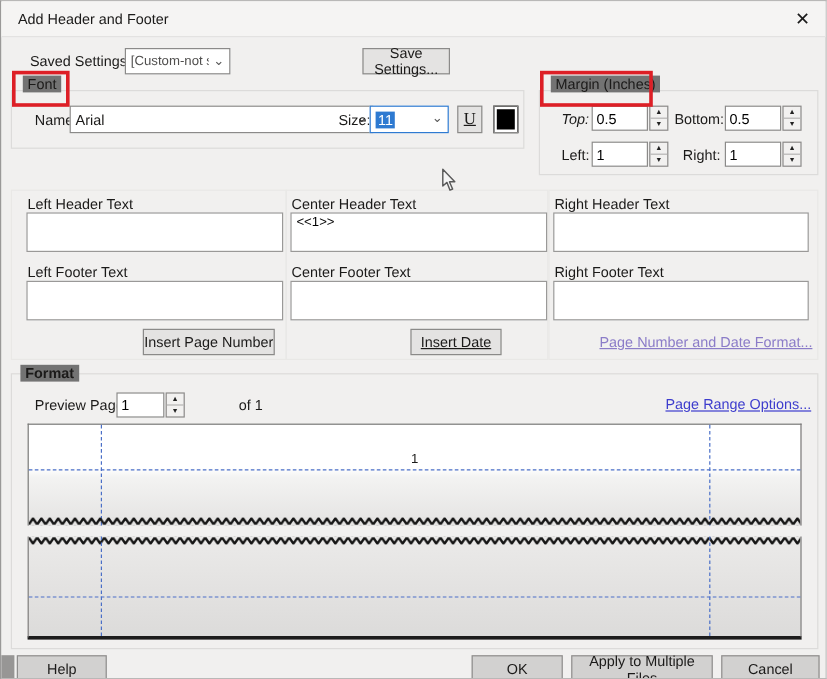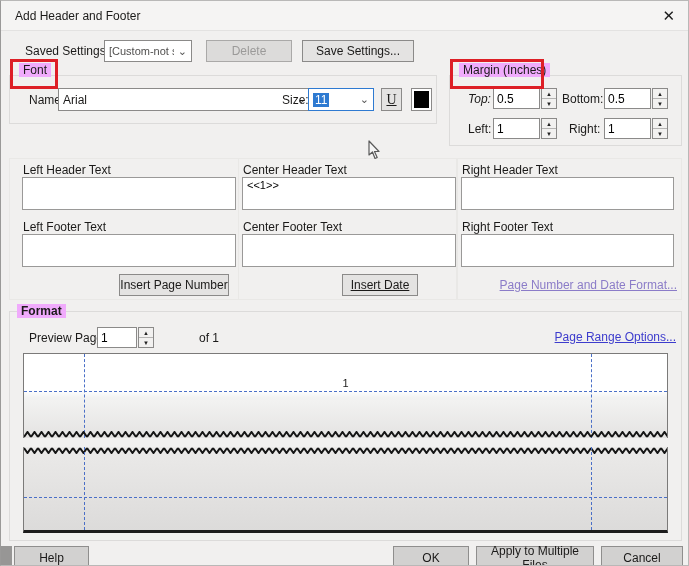--- a/index.html
+++ b/index.html
@@ -22,21 +22,21 @@
     font-family:"Liberation Sans",sans-serif; font-size:12px; color:#1b1a19;
     display:flex; align-items:center; justify-content:center;}
   .btn.disabled{color:#9b9a99; background:#dcdbda; border-color:#aaa9a8;}
   .btn.bottom{background:#d2d1d0; border-color:#8f8e8d;}
   .combo{position:absolute; background:#fff; border:1px solid #8b8a89;
     display:flex; align-items:center; padding:0 4px; font-size:12px;}
   .combo .chev{margin-left:auto; color:#555; font-size:11px; line-height:1; padding-left:4px;}
   .combo.focused{border:1px solid var(--selection-blue);}
   .sel-text{background:var(--selection-blue); color:#fff; padding:0 2px;}
   .group{position:absolute; border:1px solid #dcdbda;}
-  .group-label{position:absolute; background:#f0abfc; padding:0 4px; z-index:2;}
+  .group-label{position:absolute; background:#737373; padding:0 4px; z-index:2;}
   .redbox{position:absolute; border:3px solid var(--highlight-red); z-index:3; pointer-events:none;}
   .field{position:absolute; border:1px solid #8b8a89; background:#fff; font-size:12px;
     padding:0 3px; font-family:"Liberation Sans",sans-serif;}
   .spin{position:absolute; width:16px; border:1px solid #8b8a89; background:#f2f1f0;
     display:flex; flex-direction:column;}
   .spin span{flex:1; display:flex; align-items:center; justify-content:center;
     font-size:6px; line-height:1; color:#222;}
   .spin span:first-child{border-bottom:1px solid #b5b4b3;}
   .col-group{position:absolute; border:1px solid #e9e8e6; height:142px; top:157px;}
   textarea.tbox{position:absolute; height:33px; border:1px solid #9a9998; background:#fff;
@@ -65,22 +65,21 @@
   <div class="titlebar">
     <span class="title">Add Header and Footer</span>
     <span class="close">✕</span>
   </div>
 
   <span class="lbl" style="left:24px; top:43px;">Saved Settings:</span>
   <div class="combo" style="left:103px; top:39px; width:88px; height:22px; color:#504f4e;">
     <span style="overflow:hidden; white-space:nowrap; font-size:11px;">[Custom-not saved]</span>
     <span class="chev">⌄</span>
   </div>
-  <button class="btn disabled" style="left:205px; top:39px; width:86px; height:22px;">Delete</button>
-  <button class="btn" style="left:301px; top:39px; width:112px; height:22px;">Save Settings...</button>
+  <button class="btn" style="left:301px; top:39px; width:73px; height:22px;">Save Settings...</button>
 
   <div class="group" style="left:8px; top:74px; width:428px; height:49px;"></div>
   <span class="group-label" style="left:18px; top:62px;">Font</span>
   <div class="redbox" style="left:9px; top:58px; width:48px; height:30px;"></div>
 
   <span class="lbl" style="left:28px; top:92px;">Name:</span>
   <div class="combo" style="left:57px; top:87px; width:253px; height:23px;">
     <span>Arial</span>
     <span class="chev">⌄</span>
   </div>

